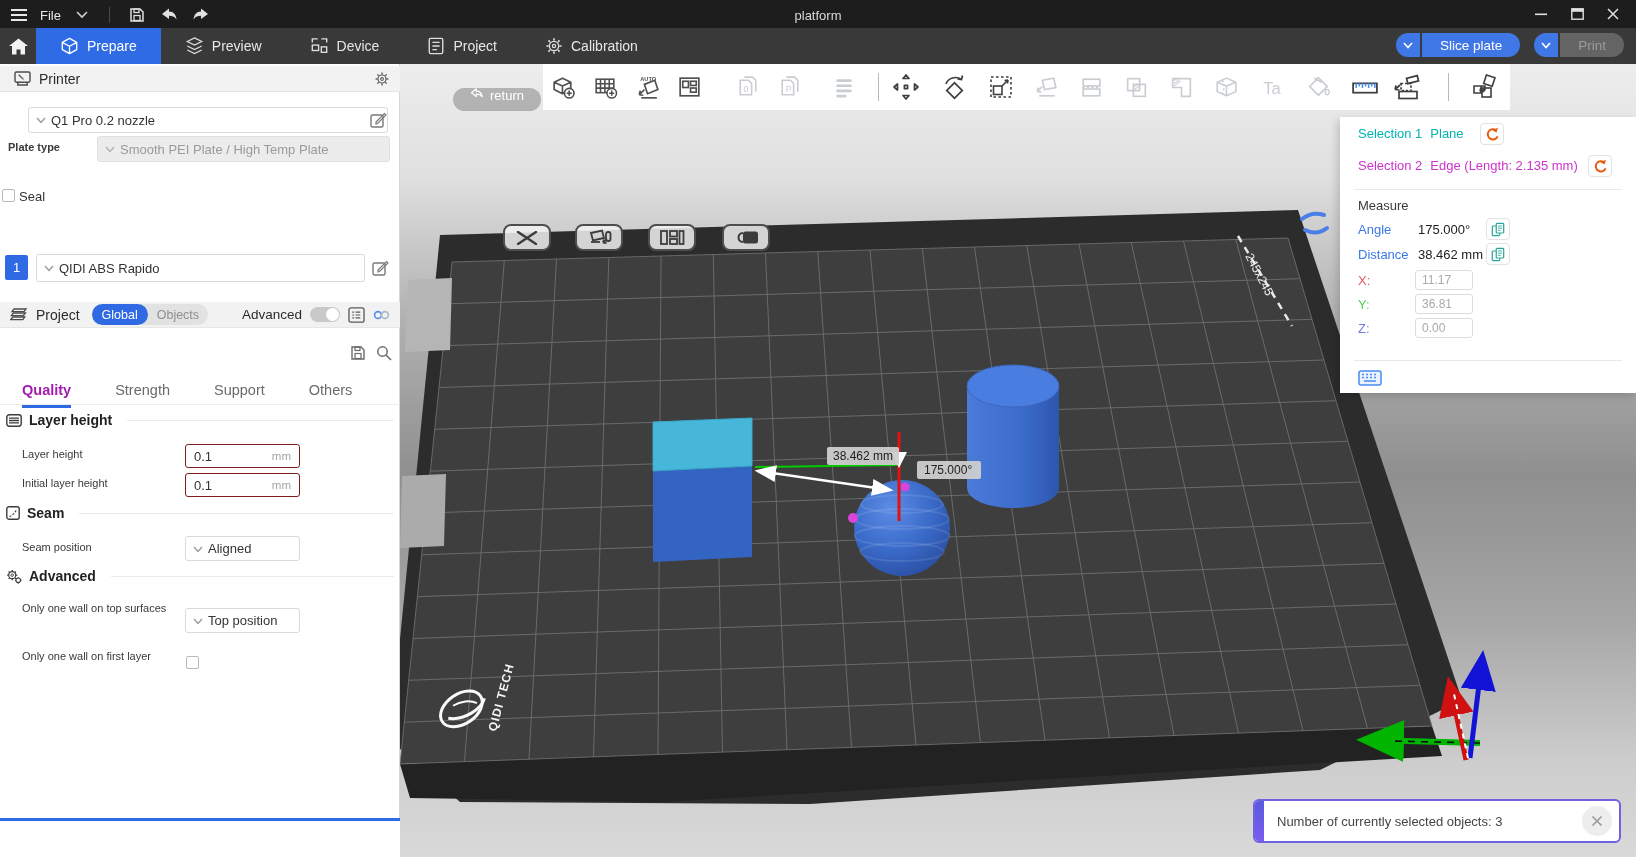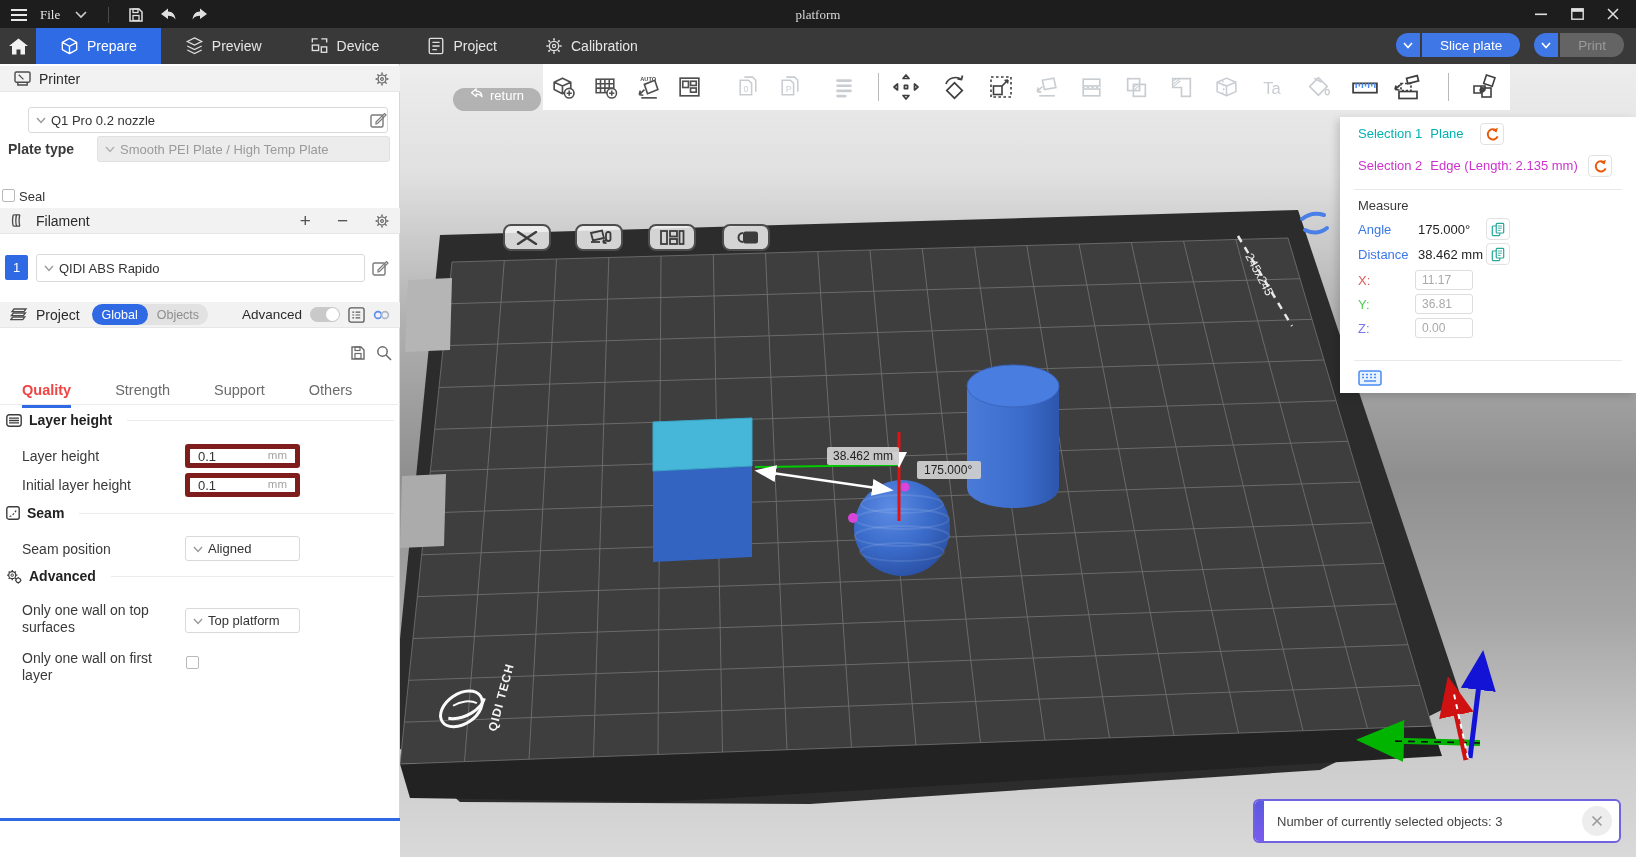--- a/index.html
+++ b/index.html
@@ -2,21 +2,21 @@
 <html><head>
 <meta charset="utf-8">
 <style>
   * { margin:0; padding:0; box-sizing:border-box; }
   html,body { width:1636px; height:857px; overflow:hidden; background:#fff;
     font-family:"Liberation Sans", sans-serif; }
   .app { position:relative; width:1636px; height:857px; background:#fff; }
 
   
   .titlebar { position:absolute; left:0; top:0; width:1636px; height:30px; background:#1d1d1d;
-    display:flex; align-items:center; color:#e8e8e8; font-size:13px;font-family:Liberation Serif, serif; }
+    display:flex; align-items:center; color:#e8e8e8; font-size:13px; }
   .tb-left { display:flex; align-items:center; gap:10px; padding-left:8px; }
   .tb-title { position:absolute; left:0; right:0; text-align:center; color:#d8d8d8; font-size:13px; pointer-events:none; }
   .tb-right { position:absolute; right:0; top:0; height:28px; display:flex; align-items:center; gap:14px; padding-right:12px; }
   .tb-btn { display:flex; align-items:center; justify-content:center; width:22px; height:22px; }
   .tb-sep { width:1px; height:16px; background:#4a4a4a; margin:0 6px; }
 
   
   .tabbar { position:absolute; left:0; top:28px; width:1636px; height:36px; background:#393939;
     display:flex; align-items:stretch; color:#e6e6e6; font-size:14px; }
   .home-tab { width:36px; display:flex; align-items:center; justify-content:center; }
@@ -36,38 +36,38 @@
     border-right:1px solid #d6d6d6; font-size:13px; color:#333; }
   .accent-line { position:absolute; left:0; top:818px; width:400px; height:3px; background:#2f6ae4; }
   .sec-hdr { height:26px; background:#f2f2f2; border-bottom:1px solid #e6e6e6; display:flex; align-items:center;
     gap:8px; padding:0 10px; font-size:14px; color:#2b2b2b; }
   .sec-hdr .sp { flex:1; }
   .drop { height:26px; border:1px solid #d9d9d9; border-radius:3px; background:#fff; display:flex;
     align-items:center; gap:5px; padding:0 7px; color:#333; font-size:13px; }
   .drop.disabled { background:#ececec; border-color:#e0e0e0; color:#9a9a9a; }
   .chev-g { width:10px; height:10px; flex:none; }
   .row-abs { position:absolute; }
-  .numbox { width:115px; height:24px; border:5px solid #7f1d1d; border-radius:3px; display:flex;
-    justify-content:space-between; padding:0 8px; font-size:13px; }
+  .numbox { width:115px; height:24px; border:1px solid #7f1d1d; border-radius:3px; display:flex;
+    align-items:center; justify-content:space-between; padding:0 8px; font-size:13px; }
   .numbox .unit { color:#a3a3a3; font-size:11.5px; }
   .grp-hdr { display:flex; align-items:center; gap:7px; font-weight:bold; font-size:14px; color:#222; }
   .grp-hdr:after { content:""; flex:1; height:1px; background:#ebebeb; margin-left:8px; }
-  .param-label { color:#3a3a3a; font-size:14px; line-height:1.22; }
+  .param-label { color:#3a3a3a; font-size:11px; line-height:1.22; }
   .cb { display:inline-block; width:13px; height:13px; border:1px solid #b9b9b9; border-radius:2px; background:#fff; }
   .toggle { position:relative; width:30px; height:15px; border-radius:8px; background:#c9c9c9; display:inline-block; }
   .toggle .knob { position:absolute; right:1px; top:1px; width:13px; height:13px; border-radius:50%; background:#fff; }
   .segctl { display:flex; align-items:center; background:#e2e2e2; border-radius:11px; height:21px; font-size:12.5px; }
   .segctl .on { background:#2f6ae4; color:#fff; border-radius:11px; padding:0 10px; height:21px; display:flex; align-items:center; }
   .segctl .off { color:#8e8e8e; padding:0 9px; }
   .badge { width:23px; height:25px; background:#2f6ae4; color:#fff; display:flex; align-items:center;
     justify-content:center; font-size:13px; border-radius:2px; }
   .ptabs { position:absolute; left:0; top:316px; width:400px; display:flex; gap:0; font-size:14.5px; color:#6b6b6b; }
   .ptab { padding:2px 0 7px 0; margin-right:44px; }
   .ptab:first-child { margin-left:22px; }
-  .ptab.active { color:#ef4444; font-weight:bold; border-bottom:3px solid #2f6ae4; }
+  .ptab.active { color:#a21caf; font-weight:bold; border-bottom:3px solid #2f6ae4; }
   .ptabs-line { position:absolute; left:0; top:340px; width:400px; height:1px; background:#ececec; }
 
   
   .viewport { position:absolute; left:400px; top:64px; width:1236px; height:793px; overflow:hidden;
     background:linear-gradient(180deg,#ededed 0%,#e0e0e0 14%,#b1b1b1 32%,#8f8f8f 52%,#a6a6a6 70%,#cdcdcd 88%,#d9d9d9 100%); }
   .vp-toolbar { position:absolute; left:143px; top:0; width:967px; height:46px; background:#fff; }
   .tool { position:absolute; top:8px; width:30px; height:30px; display:flex; align-items:center; justify-content:center; }
   .tool.on  { color:#4f4f4f; }
   .tool.off { color:#c9cdd2; }
   .tool.act { color:#3f3f3f; }
@@ -261,41 +261,20 @@
     <div class="drop disabled row-abs" style="left:97px;top:72px;width:293px;">
       <svg class="ic chev-g" viewBox="0 0 10 10">
           <path d="M1 3 L5 7.5 L9 3" fill="none" stroke="#b0b0b0" stroke-width="1.4"></path>
         </svg>
       <span>Smooth PEI Plate / High Temp Plate</span>
     </div>
 
     <span class="cb row-abs" style="left:2px;top:125px;"></span>
     <span class="row-abs" style="left:19px;top:125px;">Seal</span>
 
-    <div class="sec-hdr row-abs" style="left:0;top:144px;width:400px;">
-      <svg class="ic" width="18" height="15" viewBox="0 0 18 16">
-          <g fill="none" stroke="#4c4c4c" stroke-width="1.4">
-            <path d="M3 2 C1.8 4.5 1.8 11.5 3 14"></path>
-            <path d="M6.5 2 C5.3 4.5 5.3 11.5 6.5 14"></path>
-            <path d="M10 2 C8.8 4.5 8.8 11.5 10 14"></path>
-            <path d="M3 2 H10 M3 14 H10"></path>
-          </g>
-        </svg>
-      <span>Filament</span>
-      <span class="sp"></span>
-      <span style="font-size:19px;color:#555;margin-right:18px;">+</span>
-      <span style="font-size:19px;color:#555;margin-right:18px;">−</span>
-      <svg class="ic" width="16" height="16" viewBox="0 0 20 20">
-          <circle cx="10" cy="10" r="5" fill="none" stroke="#5a5a5a" stroke-width="1.5"></circle>
-          <circle cx="10" cy="10" r="1.7" fill="none" stroke="#5a5a5a" stroke-width="1.3"></circle>
-          <g stroke="#5a5a5a" stroke-width="1.7">
-            <path d="M10 2 V4.4 M10 15.6 V18 M2 10 H4.4 M15.6 10 H18 M4.2 4.2 L5.9 5.9 M14.1 14.1 L15.8 15.8 M15.8 4.2 L14.1 5.9 M5.9 14.1 L4.2 15.8"></path>
-          </g>
-        </svg>
-    </div>
 
     <span class="badge row-abs" style="left:5px;top:191px;">1</span>
     <div class="drop row-abs" style="left:36px;top:190px;width:329px;height:28px;">
       <svg class="ic chev-g" viewBox="0 0 10 10">
           <path d="M1 3 L5 7.5 L9 3" fill="none" stroke="#9a9a9a" stroke-width="1.4"></path>
         </svg>
       <span>QIDI ABS Rapido</span>
     </div>
     <svg class="ic row-abs" style="left:372px;top:196px;" width="17" height="17" viewBox="0 0 17 17">
         <rect x="1" y="3" width="12" height="12" rx="1.5" fill="none" stroke="#7a7a7a" stroke-width="1.4"></rect>
@@ -393,21 +372,21 @@
             <path d="M13.8 9 V10.3 M13.8 15.3 V16.6 M10 12.8 H11.3 M16.3 12.8 H17.6"></path>
           </g>
         </svg>
       <span>Advanced</span>
     </div>
     <div class="row-abs param-label" style="left:22px;top:538px;width:158px;">Only one wall on top surfaces</div>
     <div class="drop row-abs" style="left:185px;top:544px;width:115px;height:25px;">
       <svg class="ic chev-g" viewBox="0 0 10 10">
           <path d="M1 3 L5 7.5 L9 3" fill="none" stroke="#9a9a9a" stroke-width="1.4"></path>
         </svg>
-      <span>Top platform</span>
+      <span>Top position</span>
     </div>
     <div class="row-abs param-label" style="left:22px;top:586px;width:158px;">Only one wall on first layer</div>
     <span class="cb row-abs" style="left:186px;top:592px;"></span>
   </div>
   <div class="accent-line"></div>
 
   <div class="viewport">
 
     <svg id="scene" width="1236" height="793" viewBox="0 0 1236 793" style="position:absolute;left:0;top:0;">
       <defs>

